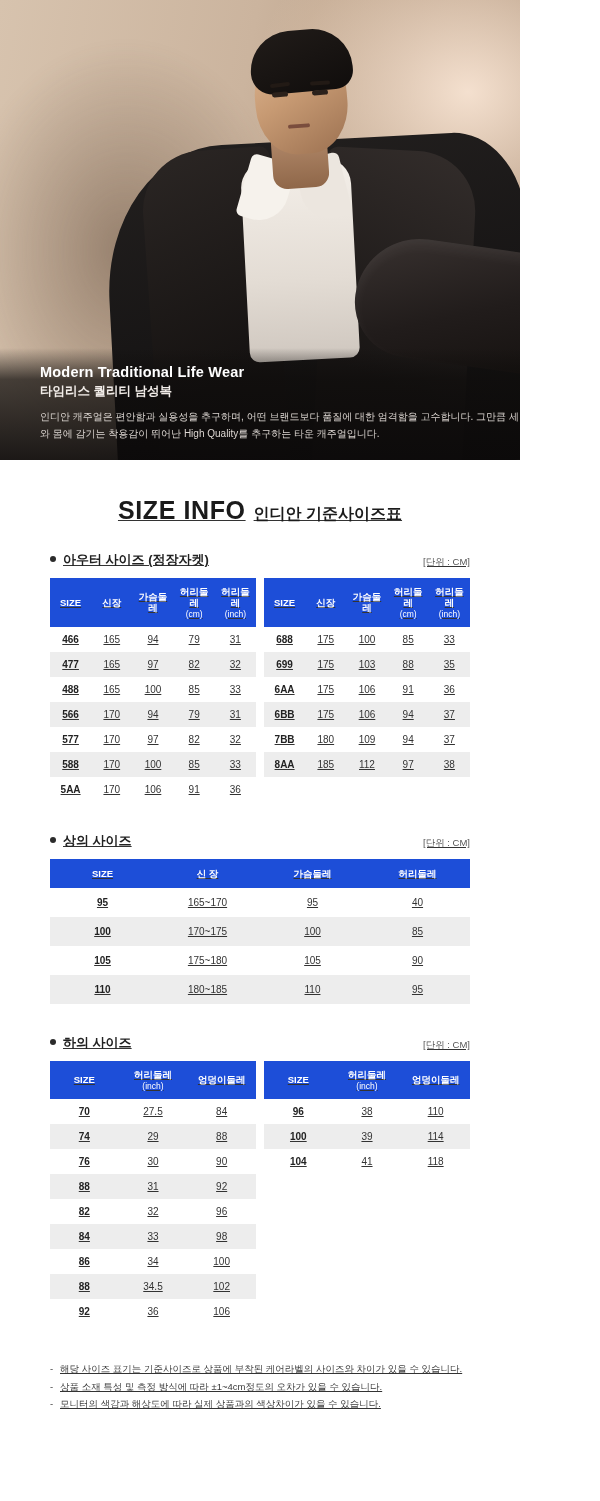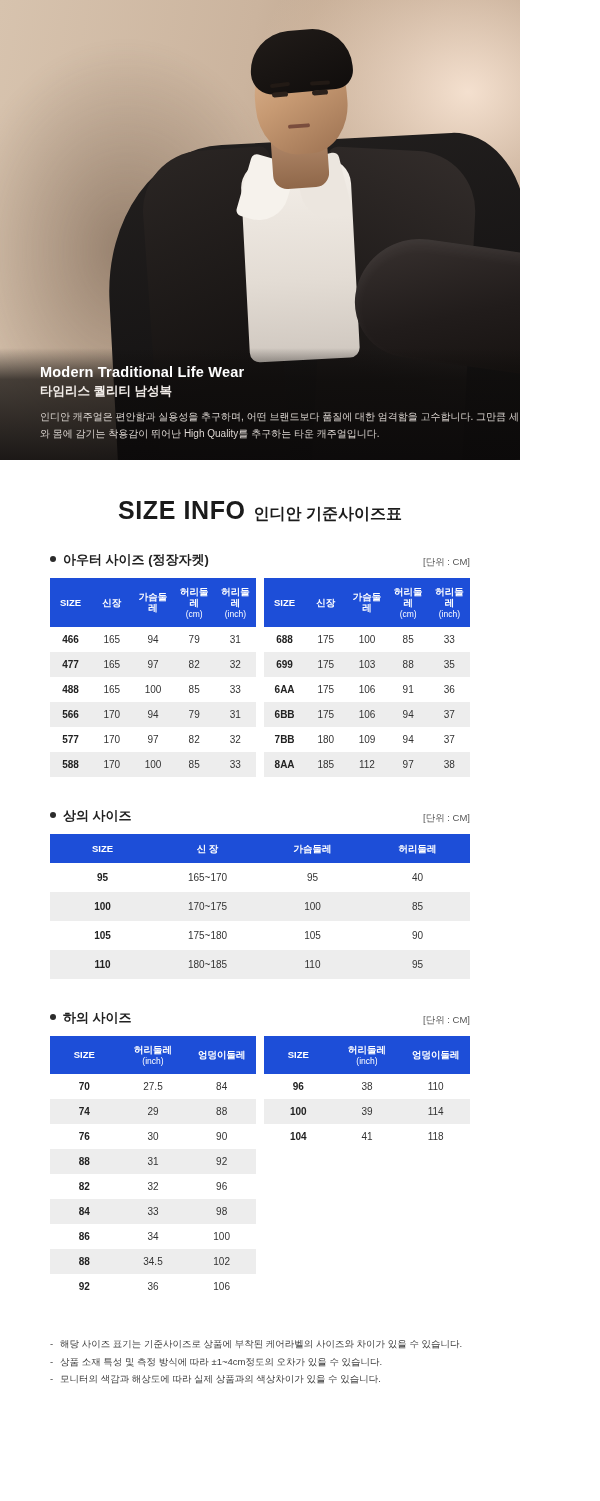--- a/index.html
+++ b/index.html
@@ -9,20 +9,21 @@
   }
   body {
     width: 600px;
     font-family: "Liberation Sans", sans-serif;
     color: #333;
   }
   .page {
     width: 520px;
     position: relative;
     overflow: hidden;
+    text-decoration: underline;
   }
 
   
   .hero {
     position: relative;
     width: 600px;
     height: 460px;
     overflow: hidden;
     background: #c9b6a4;
   }
@@ -376,20 +377,27 @@
             <td>97</td>
             <td>82</td>
             <td>32</td>
           </tr>
           <tr>
             <td class="sz">588</td>
             <td>170</td>
             <td>100</td>
             <td>85</td>
             <td>33</td>
+          </tr>
+          <tr>
+            <td class="sz">5AA</td>
+            <td>170</td>
+            <td>106</td>
+            <td>91</td>
+            <td>36</td>
           </tr>
         </tbody>
       </table>
 
       <table>
         <thead>
           <tr>
             <th><span>SIZE</span></th>
             <th><span>신장</span></th>
             <th><span>가슴둘레</span></th>

